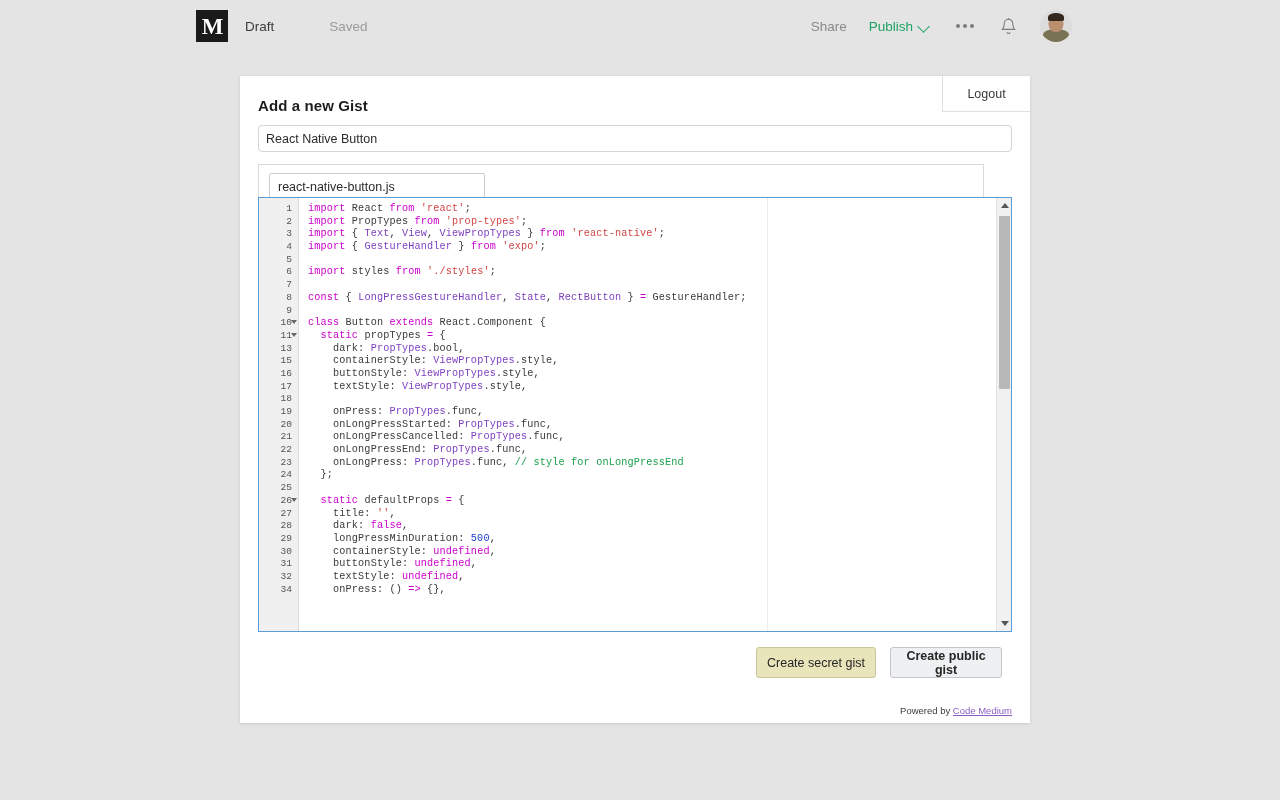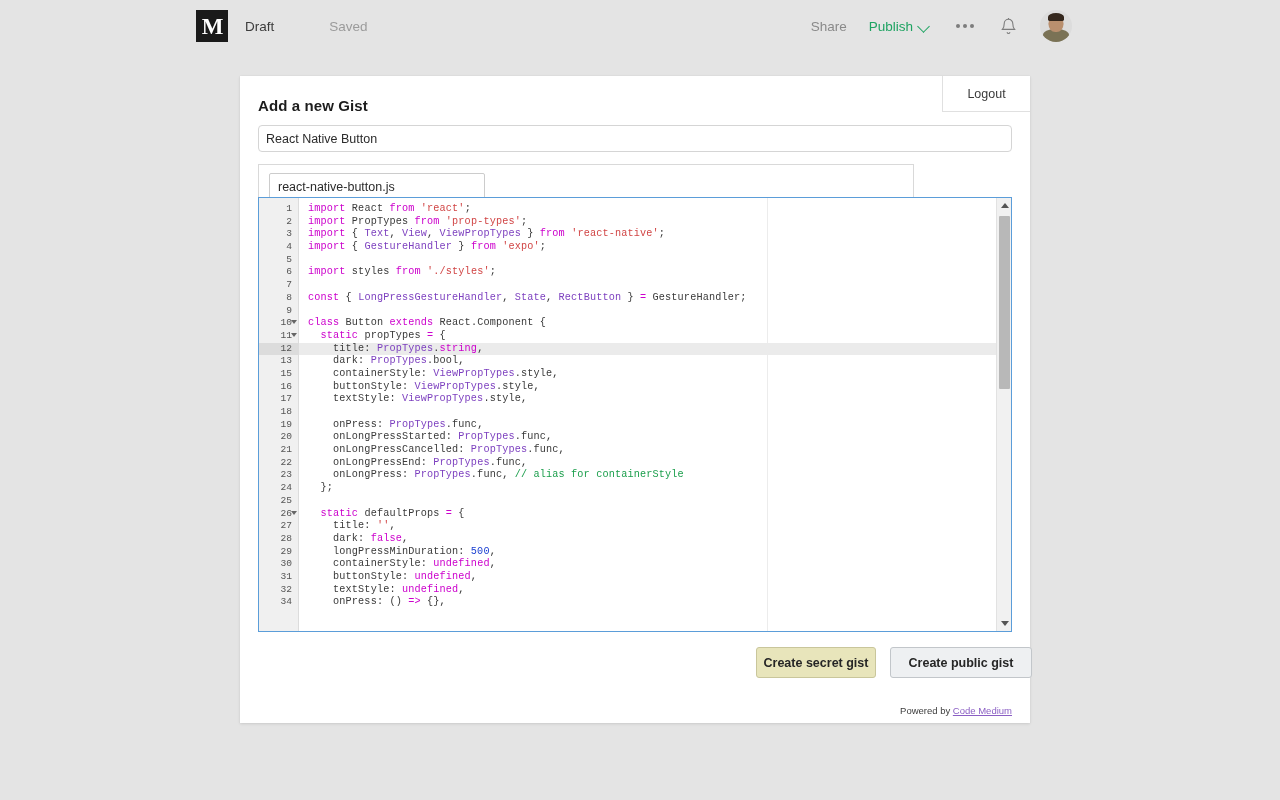--- a/index.html
+++ b/index.html
@@ -100,21 +100,21 @@
     border: 1px solid #d5d5d5; border-radius: 4px;
     background: #fff;
     font-family: "Liberation Sans", sans-serif;
     font-size: 12.5px; color: #2b2b2b;
     padding: 0 7px;
     outline: none;
   }
 
   .file-wrap {
     position: absolute; left: 18px; top: 88px;
-    width: 656px; height: 48px;
+    width: 726px; height: 48px;
     border: 1px solid #d9d9d9; border-bottom: none;
     background: #fff;
   }
   .file-input {
     position: absolute; left: 10px; top: 8px;
     width: 216px; height: 27px;
     border: 1px solid #ccc; border-radius: 2px;
     background: #fff;
     font-family: "Liberation Sans", sans-serif;
     font-size: 12.5px; color: #2b2b2b;
@@ -204,26 +204,26 @@
     background: #b8b8b8; border-radius: 1px;
   }
 
   
   .btn-secret {
     position: absolute; left: 516px; top: 571px;
     width: 120px; height: 31px;
     background: #e8e5bb;
     border: 1px solid #c9c69b; border-radius: 3px;
     font-family: "Liberation Sans", sans-serif;
-    font-size: 12.5px; font-weight: 700; color: #262626;
+    font-size: 12.5px; font-weight: 400; color: #262626;
     cursor: pointer;
   }
   .btn-public {
     position: absolute; left: 650px; top: 571px;
-    width: 142px; height: 31px;
+    width: 112px; height: 31px;
     background: #eef0f2;
     border: 1px solid #c2c6ca; border-radius: 3px;
     font-family: "Liberation Sans", sans-serif;
     font-size: 12.5px; font-weight: 700; color: #262626;
     cursor: pointer;
   }
   .powered {
     position: absolute; right: 18px; top: 629px;
     font-size: 9.5px; color: #3c3c3c;
   }
@@ -285,31 +285,30 @@
           <div class="row"><span class="ln">2</span><span class="code"><span class="kw">import</span><span class="pl"> PropTypes </span><span class="kw">from</span><span class="pl"> </span><span class="str">'prop-types'</span><span class="pl">;</span></span></div>
           <div class="row"><span class="ln">3</span><span class="code"><span class="kw">import</span><span class="pl"> { </span><span class="id">Text</span><span class="pl">, </span><span class="id">View</span><span class="pl">, </span><span class="id">ViewPropTypes</span><span class="pl"> } </span><span class="kw">from</span><span class="pl"> </span><span class="str">'react-native'</span><span class="pl">;</span></span></div>
           <div class="row"><span class="ln">4</span><span class="code"><span class="kw">import</span><span class="pl"> { </span><span class="id">GestureHandler</span><span class="pl"> } </span><span class="kw">from</span><span class="pl"> </span><span class="str">'expo'</span><span class="pl">;</span></span></div>
           <div class="row"><span class="ln">5</span><span class="code"></span></div>
           <div class="row"><span class="ln">6</span><span class="code"><span class="kw">import</span><span class="pl"> styles </span><span class="kw">from</span><span class="pl"> </span><span class="str">'./styles'</span><span class="pl">;</span></span></div>
           <div class="row"><span class="ln">7</span><span class="code"></span></div>
           <div class="row"><span class="ln">8</span><span class="code"><span class="kw">const</span><span class="pl"> { </span><span class="id">LongPressGestureHandler</span><span class="pl">, </span><span class="id">State</span><span class="pl">, </span><span class="id">RectButton</span><span class="pl"> } </span><span class="op">=</span><span class="pl"> GestureHandler;</span></span></div>
           <div class="row"><span class="ln">9</span><span class="code"></span></div>
           <div class="row"><span class="ln">10</span><span class="fold"></span><span class="code"><span class="kw">class</span><span class="pl"> Button </span><span class="kw">extends</span><span class="pl"> React.Component {</span></span></div>
           <div class="row"><span class="ln">11</span><span class="fold"></span><span class="code"><span class="pl">  </span><span class="kw">static</span><span class="pl"> propTypes </span><span class="op">=</span><span class="pl"> {</span></span></div>
-          <div class="row active"><span class="ln">12</span><span class="code"><span class="pl">    title: </span><span class="id">PropTypes</span><span class="pl">.</span><span class="kw">string</span><span class="pl">,</span></span></div>
           <div class="row"><span class="ln">13</span><span class="code"><span class="pl">    dark: </span><span class="id">PropTypes</span><span class="pl">.bool,</span></span></div>
           <div class="row"><span class="ln">15</span><span class="code"><span class="pl">    containerStyle: </span><span class="id">ViewPropTypes</span><span class="pl">.style,</span></span></div>
           <div class="row"><span class="ln">16</span><span class="code"><span class="pl">    buttonStyle: </span><span class="id">ViewPropTypes</span><span class="pl">.style,</span></span></div>
           <div class="row"><span class="ln">17</span><span class="code"><span class="pl">    textStyle: </span><span class="id">ViewPropTypes</span><span class="pl">.style,</span></span></div>
           <div class="row"><span class="ln">18</span><span class="code"></span></div>
           <div class="row"><span class="ln">19</span><span class="code"><span class="pl">    onPress: </span><span class="id">PropTypes</span><span class="pl">.func,</span></span></div>
           <div class="row"><span class="ln">20</span><span class="code"><span class="pl">    onLongPressStarted: </span><span class="id">PropTypes</span><span class="pl">.func,</span></span></div>
           <div class="row"><span class="ln">21</span><span class="code"><span class="pl">    onLongPressCancelled: </span><span class="id">PropTypes</span><span class="pl">.func,</span></span></div>
           <div class="row"><span class="ln">22</span><span class="code"><span class="pl">    onLongPressEnd: </span><span class="id">PropTypes</span><span class="pl">.func,</span></span></div>
-          <div class="row"><span class="ln">23</span><span class="code"><span class="pl">    onLongPress: </span><span class="id">PropTypes</span><span class="pl">.func, </span><span class="cmt">// alias for containerStyle</span></span></div>
+          <div class="row"><span class="ln">23</span><span class="code"><span class="pl">    onLongPress: </span><span class="id">PropTypes</span><span class="pl">.func, </span><span class="cmt">// style for onLongPressEnd</span></span></div>
           <div class="row"><span class="ln">24</span><span class="code"><span class="pl">  };</span></span></div>
           <div class="row"><span class="ln">25</span><span class="code"></span></div>
           <div class="row"><span class="ln">26</span><span class="fold"></span><span class="code"><span class="pl">  </span><span class="kw">static</span><span class="pl"> defaultProps </span><span class="op">=</span><span class="pl"> {</span></span></div>
           <div class="row"><span class="ln">27</span><span class="code"><span class="pl">    title: </span><span class="str">''</span><span class="pl">,</span></span></div>
           <div class="row"><span class="ln">28</span><span class="code"><span class="pl">    dark: </span><span class="kw">false</span><span class="pl">,</span></span></div>
           <div class="row"><span class="ln">29</span><span class="code"><span class="pl">    longPressMinDuration: </span><span class="num">500</span><span class="pl">,</span></span></div>
           <div class="row"><span class="ln">30</span><span class="code"><span class="pl">    containerStyle: </span><span class="kw">undefined</span><span class="pl">,</span></span></div>
           <div class="row"><span class="ln">31</span><span class="code"><span class="pl">    buttonStyle: </span><span class="kw">undefined</span><span class="pl">,</span></span></div>
           <div class="row"><span class="ln">32</span><span class="code"><span class="pl">    textStyle: </span><span class="kw">undefined</span><span class="pl">,</span></span></div>
           <div class="row"><span class="ln">34</span><span class="code"><span class="pl">    onPress: () </span><span class="op">=&gt;</span><span class="pl"> {},</span></span></div>

